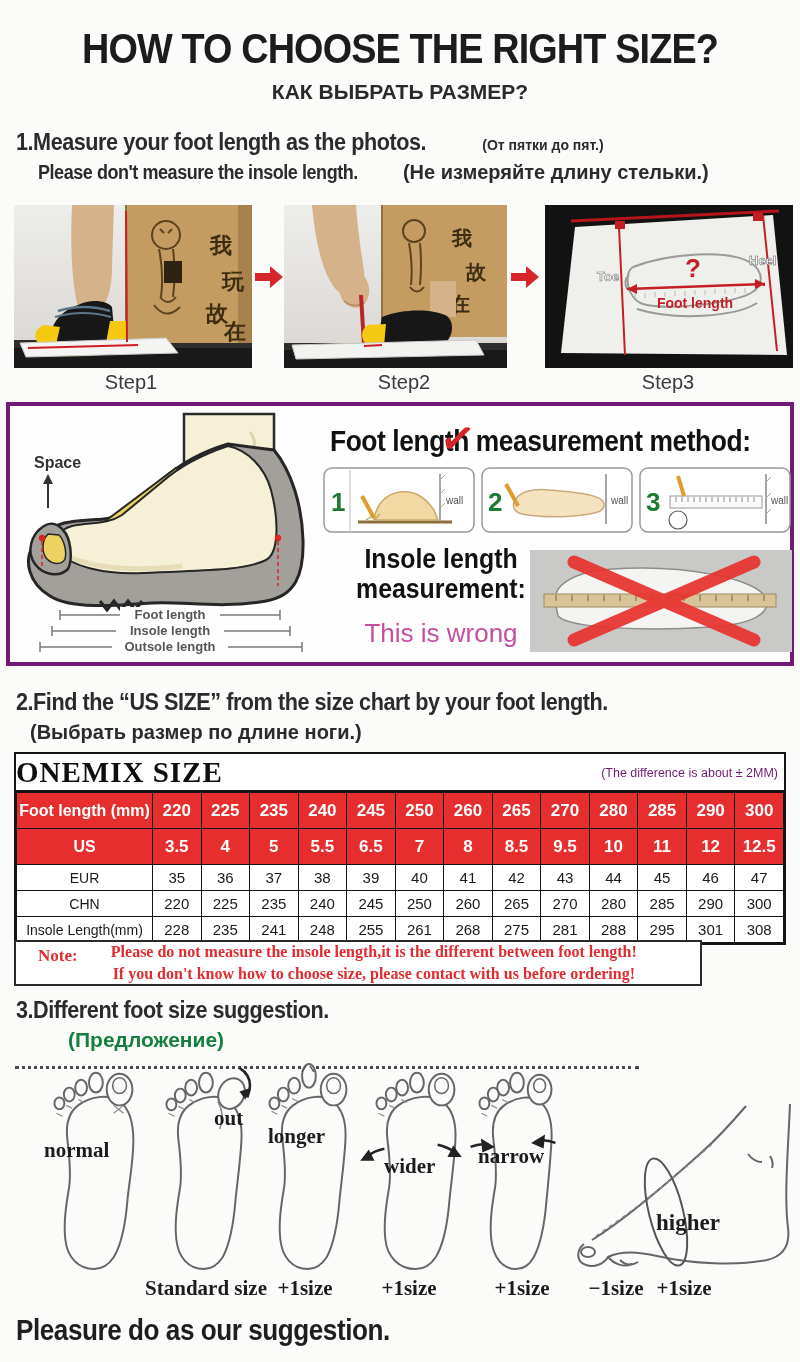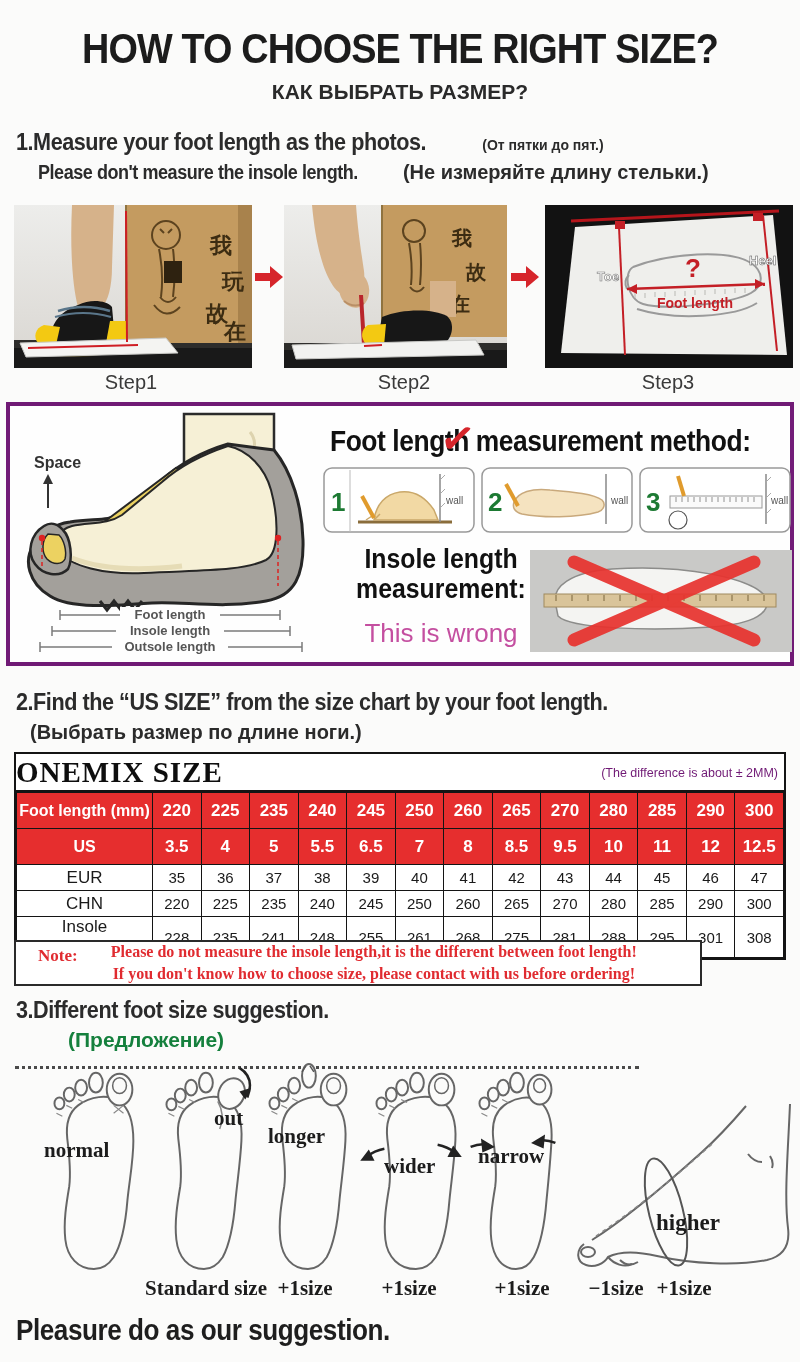--- a/index.html
+++ b/index.html
@@ -53,21 +53,21 @@
   .table-header { position:relative; height:38px; border-bottom:2px solid #141414; background:#fff;}
   .table-title { position:absolute; left:0; right:0; top:2px; 
      font-family:"Liberation Serif", serif; font-size:29px; font-weight:700; letter-spacing:1px; color:#0e0e0e;}
   .table-tol { position:absolute; right:6px; top:12px; font-size:12.5px; color:#701a75; }
   table.sizes { width:100%; border-collapse:collapse; table-layout:fixed; }
   table.sizes td { border:1px solid #141414; text-align:center; overflow:hidden; }
   table.sizes td.lbl { width:136px; }
   tr.row-red { background:#e62e2e; color:#fff; height:36px; font-size:17px; font-weight:700; }
   tr.row-red td.lbl { font-size:16px; }
   tr.row-white { background:#fff; color:#1a1a1a; height:26px; font-size:15px; font-weight:400; }
-  tr.row-white td.lbl { font-size:17px; }
+  tr.row-white td.lbl { font-size:14px; }
 
   .note-box { top:940px; left:14px; width:688px; height:46px; border:2px solid #2a2a2a; background:#fff;
      display:flex; align-items:center; }
   .note-label { font-family:"Liberation Serif", serif; font-weight:700; color:#e02b30;
      font-size:17px; margin-left:22px; align-self:flex-start; padding-top:4px;}
   .note-lines { flex:1; text-align:center; font-family:"Liberation Serif", serif; font-weight:700;
      color:#e02b30; font-size:16px; line-height:1.35; padding-right:30px;}
 
   
   .dotted-line { top:1066px; left:15px; width:624px; border-top:3px dotted #4a4a4a; height:0; }

